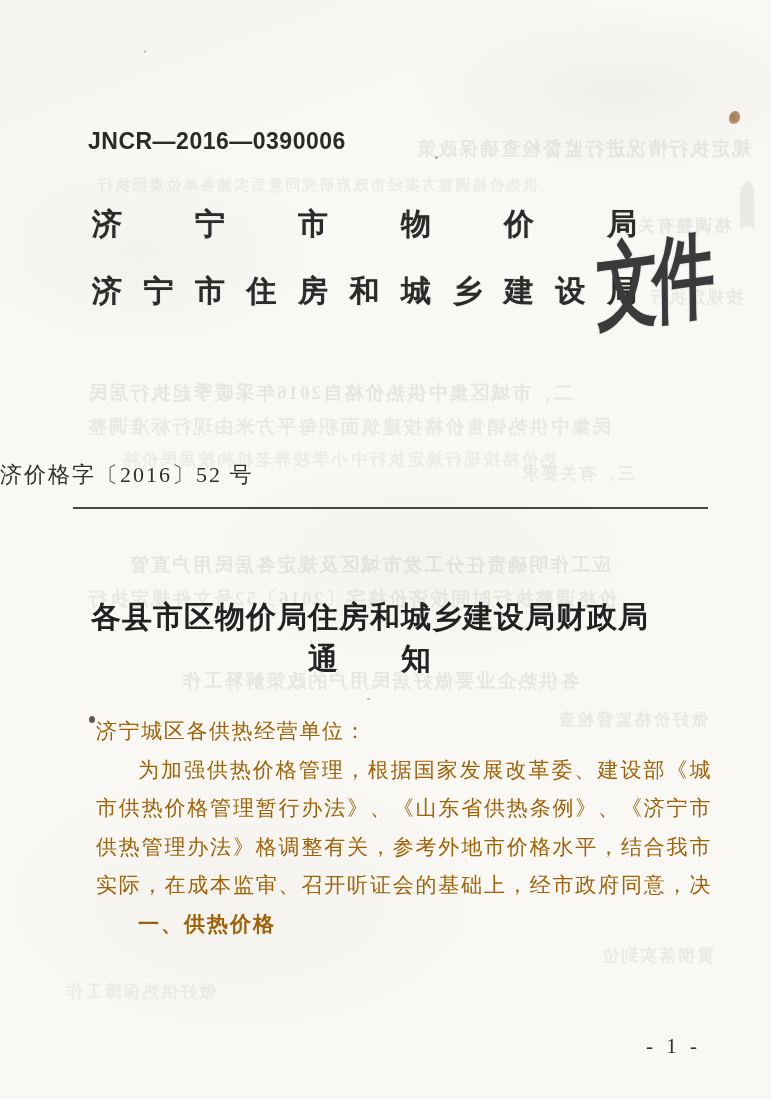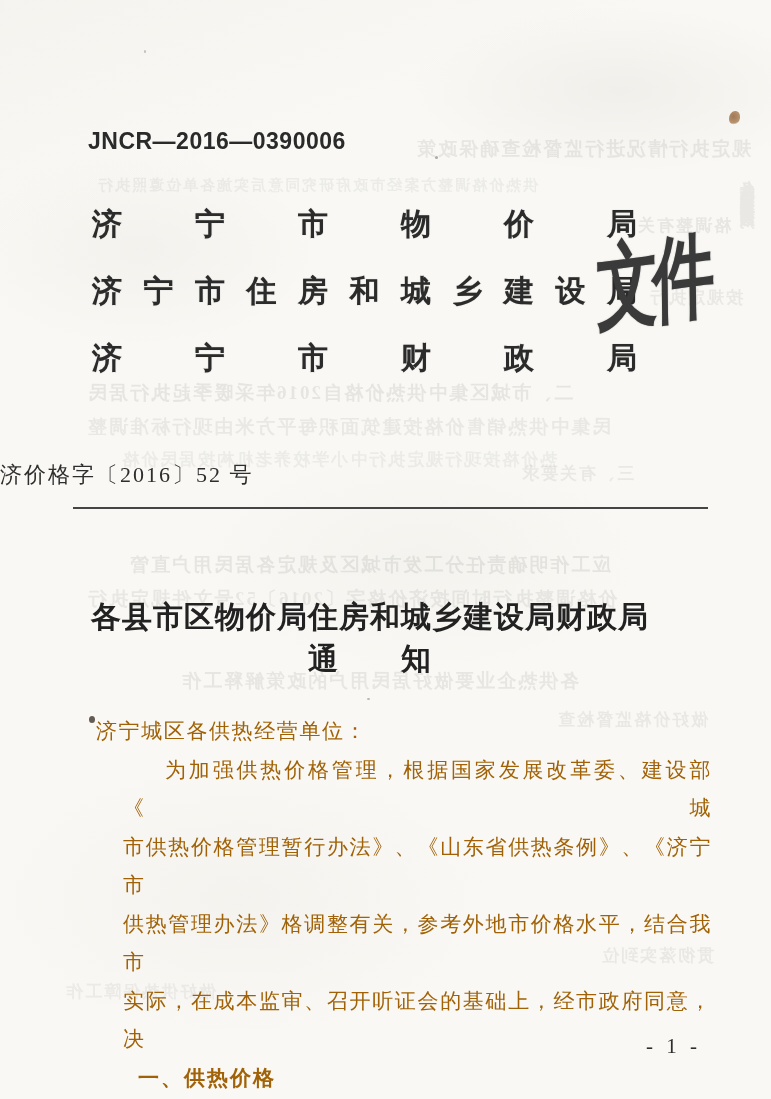--- a/index.html
+++ b/index.html
@@ -47,21 +47,21 @@
   }
   .title-block{
     position:absolute;left:0;top:596px;width:740px;text-align:center;
     font-weight:bold;color:#222;font-size:30px;line-height:42px;letter-spacing:1px;
   }
   .body-block{
     position:absolute;left:96px;top:712px;width:616px;
     font-size:21px;color:#a16207;letter-spacing:1.6px;
   }
   .body-line{line-height:38.5px;white-space:nowrap;}
-  .body-line.fill{white-space:normal;text-align:justify;text-align-last:justify;margin-left:27px;}
+  .body-line.fill{white-space:normal;text-align:justify;text-align-last:justify;}
   .body-line.indent{text-indent:2em;}
   .body-line.bold{font-weight:bold;letter-spacing:2px;}
   .page-number{
     position:absolute;right:70px;top:1034px;
     font-size:21px;letter-spacing:4px;color:#2e2e2e;
     font-family:"Liberation Serif","DejaVu Serif",serif;
   }
   .bleed{
     position:absolute;color:#7d7d7d;transform:scaleX(-1);
     filter:blur(.6px);font-weight:600;white-space:nowrap;letter-spacing:2px;
@@ -102,21 +102,20 @@
     <div class="bleed" style="left: 600px; top: 944px; font-size: 17px; opacity: 0.12;">贯彻落实到位</div>
     <div class="bleed" style="left: 64px; top: 980px; font-size: 17px; opacity: 0.1;">做好供热保障工作</div>
     <div class="bleed vertical" style="left: 738px; top: 168px; font-size: 15px; opacity: 0.12;">各县市区物价局住房和城乡建设局财政局</div>
   </div>
 
 <div class="doc-id ink">JNCR—2016—0390006</div>
 
 <div class="agency-block">
   <div class="agency">济宁市物价局</div>
   <div class="agency">济宁市住房和城乡建设局</div>
-  <div class="agency">济宁市财政局</div>
 </div>
 
 <div class="doc-type">文件</div>
 
 <div class="doc-number">济价格字〔2016〕52 号</div>
 
 <div class="red-rule"></div>
 
 <div class="title-block">
   <div>各县市区物价局住房和城乡建设局财政局</div>

